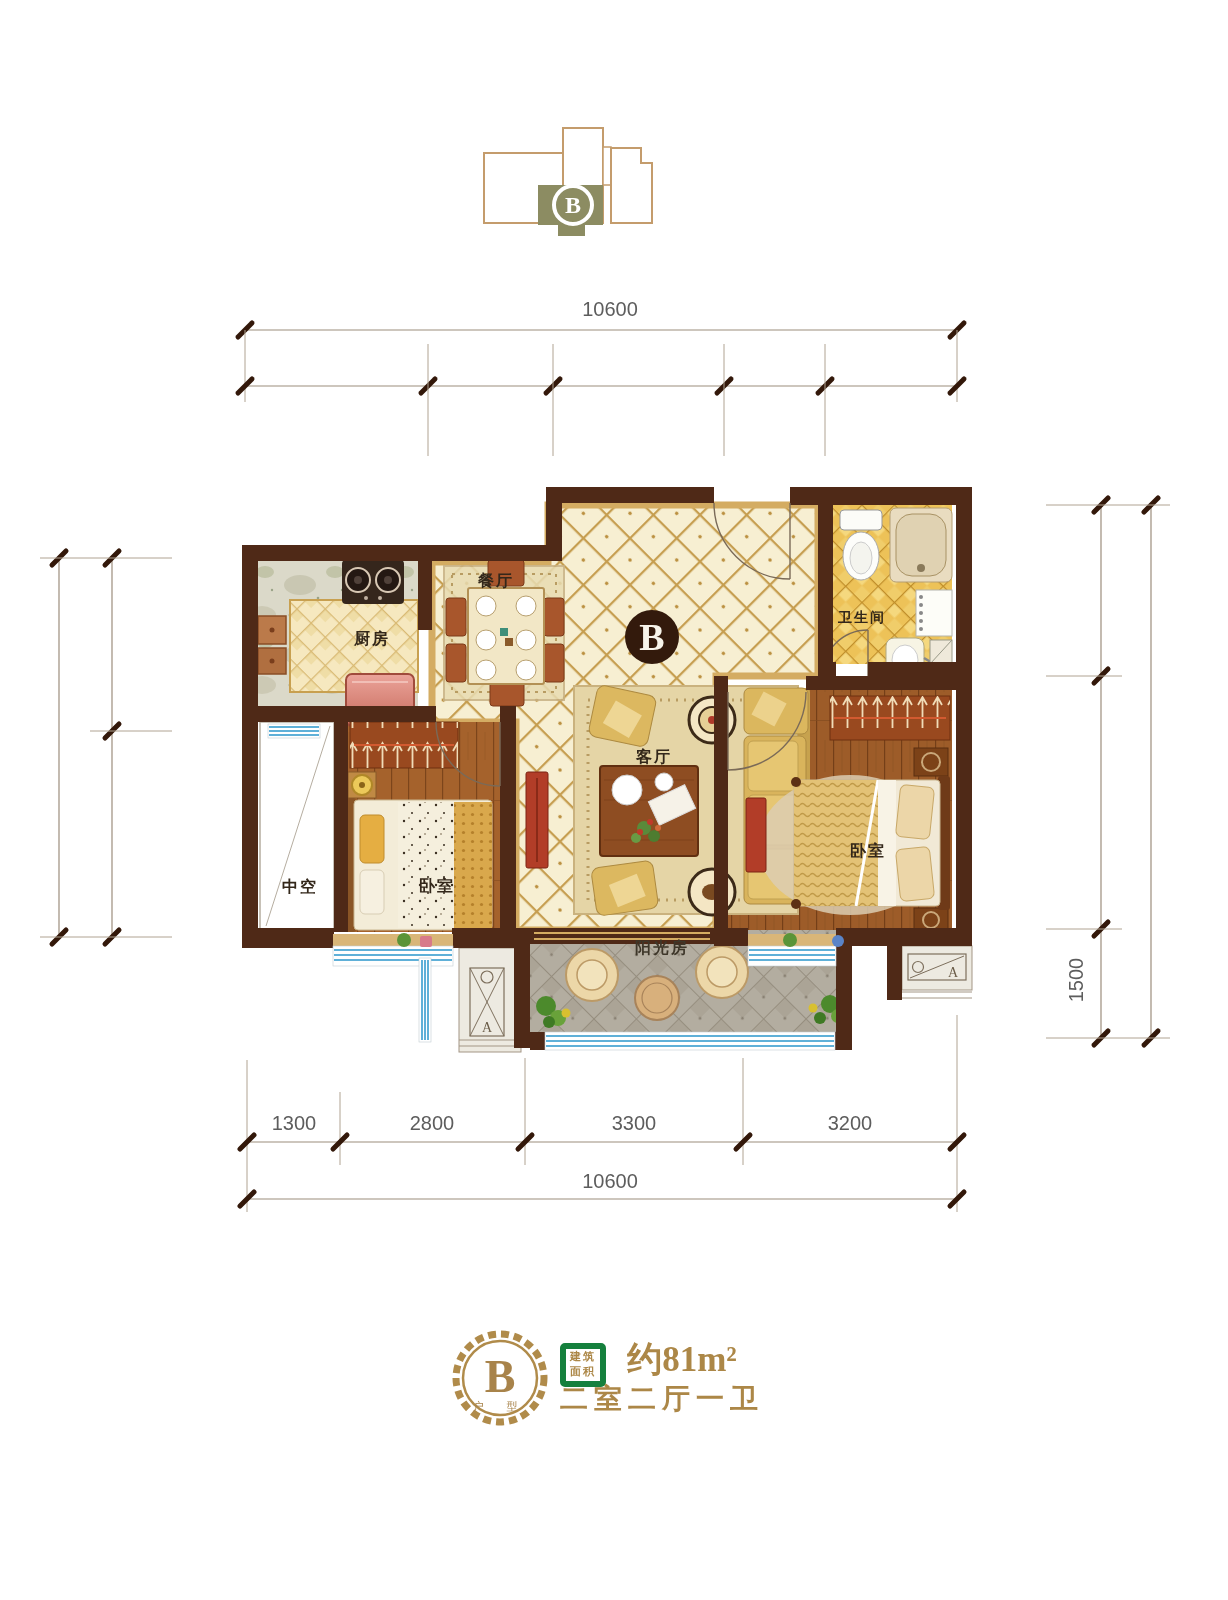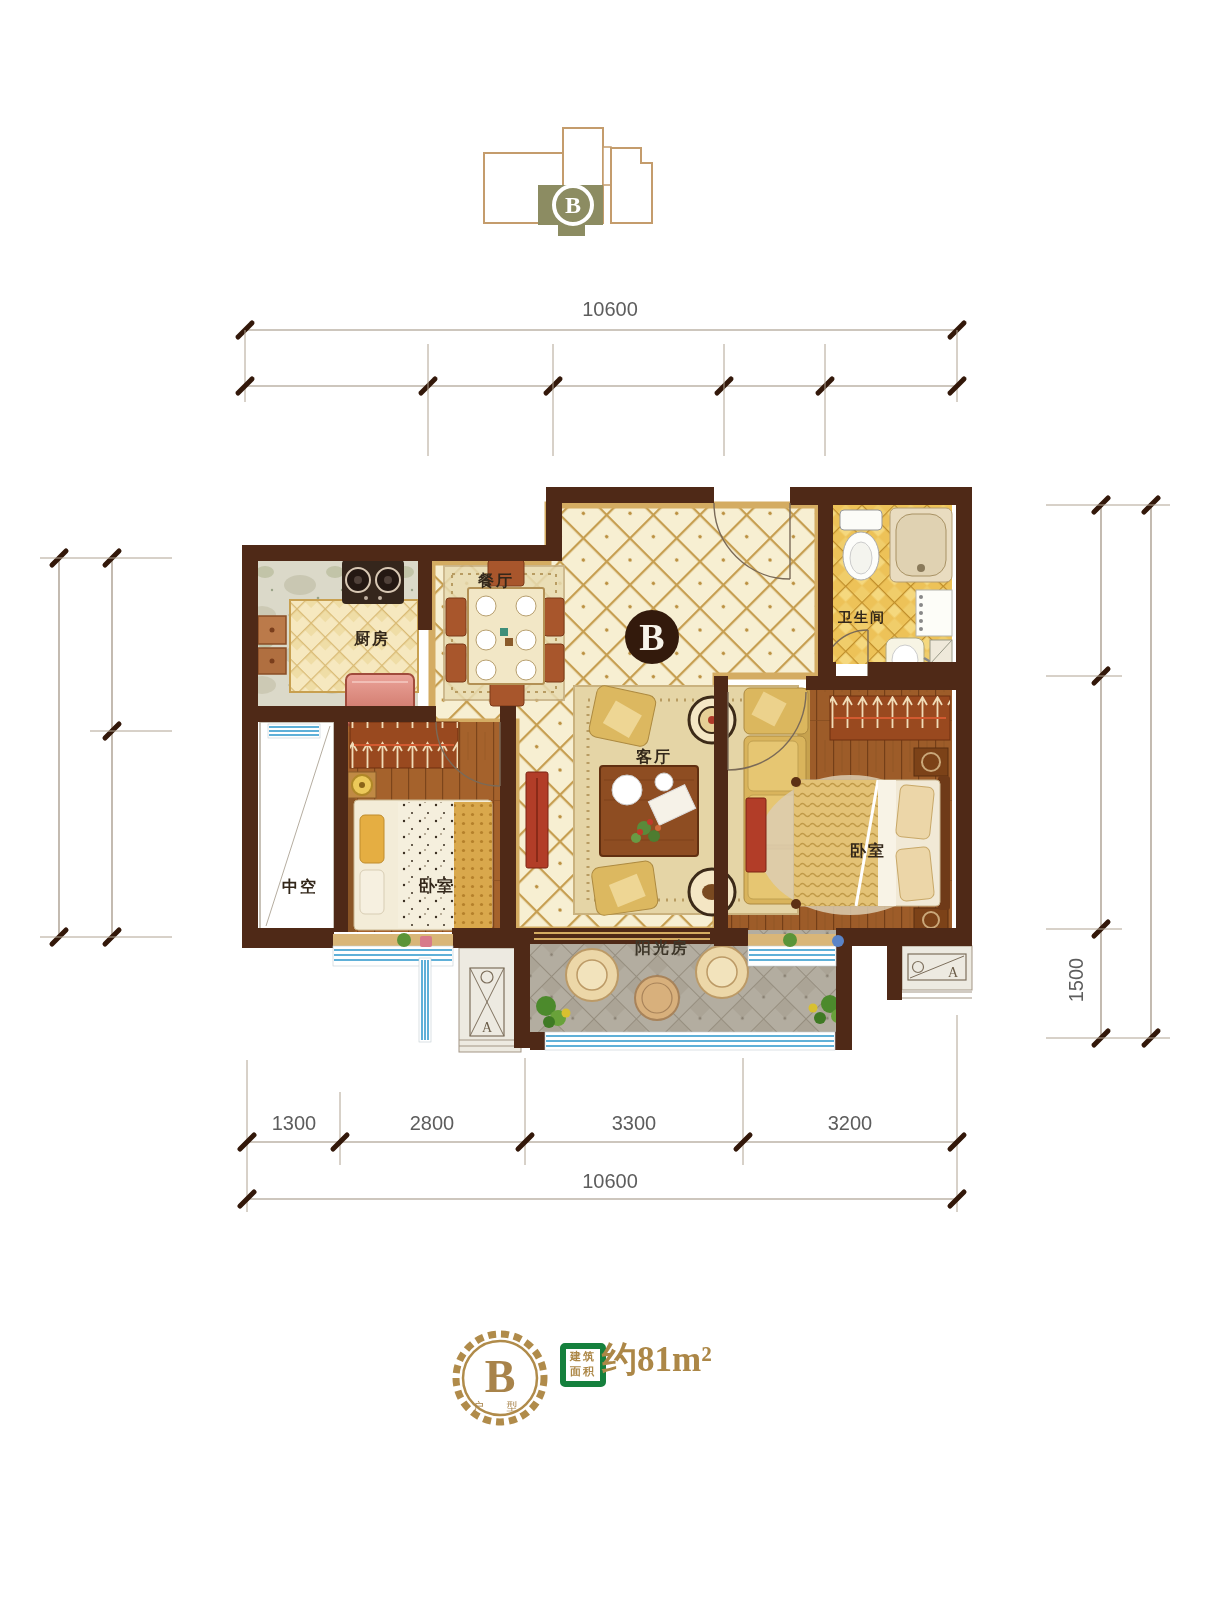--- a/index.html
+++ b/index.html
@@ -16,21 +16,21 @@
   .rm-light{fill:#3e372a;}
   .amark{font-family:"Liberation Serif",serif;font-size:14px;fill:#6a5c48;text-anchor:middle;}
   .keyline{fill:#ffffff;stroke:#c49c6c;stroke-width:2;}
   .arc{stroke:#7a6a58;stroke-width:1.4;fill:none;}
   .winline{stroke:#5fb0d8;stroke-width:2;fill:none;}
   .sill{fill:#d9b678;}
   .glass{fill:#ffffff;stroke:#c2cdd2;stroke-width:.6;}
   
   .gold{color:#ac8747;}
   #summary-area-value{position:absolute;left:602px;top:1336px;width:160px;
-     font-family:"Liberation Serif","DejaVu Serif",serif;font-weight:bold;font-size:35px;}
+     font-family:"Liberation Serif","DejaVu Serif",serif;font-weight:bold;font-size:35px;text-align:center;}
   #summary-rooms{position:absolute;left:560px;top:1380px;width:260px;
      font-family:"Liberation Serif","DejaVu Serif",serif;font-weight:bold;
      font-size:28px;letter-spacing:6px;}
   #summary-stamp{position:absolute;left:560px;top:1343px;width:34px;height:32px;
      border:6px solid #15803d;border-radius:5px;
      font-family:"Liberation Serif",serif;font-size:11px;font-weight:bold;
      line-height:15px;text-align:center;letter-spacing:2px;}
   #badge{position:absolute;left:450px;top:1328px;width:100px;height:100px;}
 </style>
 </head>
@@ -456,14 +456,15 @@
     <circle cx="50" cy="50" r="37" fill="none" stroke="#b08b4a" stroke-width="2.5"></circle>
     <text x="50" y="64" text-anchor="middle" font-family="Liberation Serif, serif" font-size="46" font-weight="bold" fill="#a8834a">B</text>
     <text x="50" y="82" text-anchor="middle" font-family="Liberation Serif, serif" font-size="11" fill="#a8834a" letter-spacing="10">户 型</text>
   </svg>
 </div>
 <div id="summary-stamp" class="gold">
   <div>建筑</div>
   <div>面积</div>
 </div>
 <div id="summary-area-value" class="gold">约81m²</div>
+<div id="summary-rooms" class="gold">二室二厅一卫</div>
 
 </div>
 
 </body></html>

